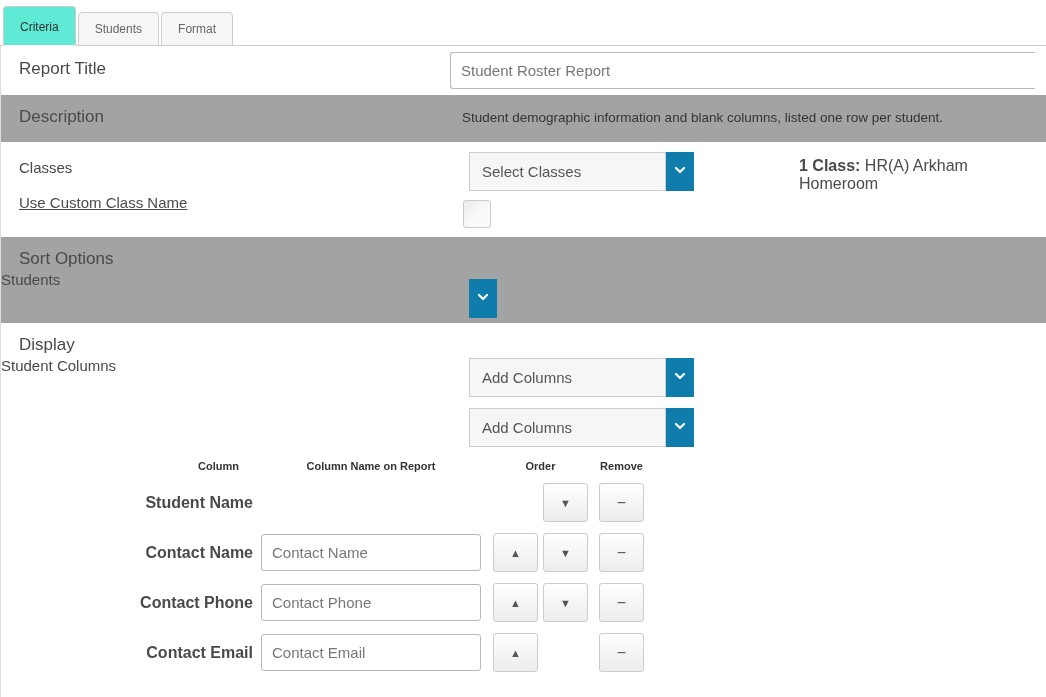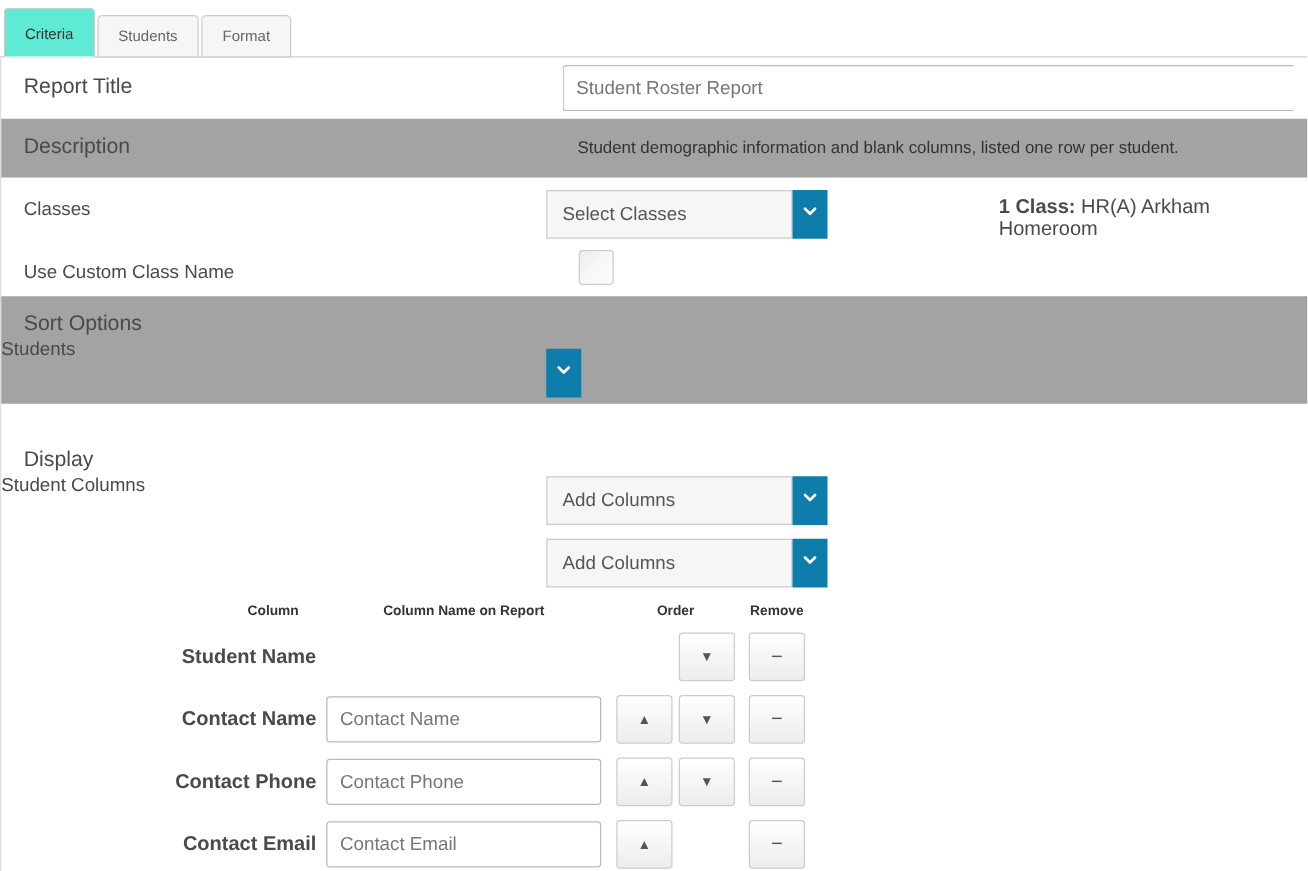--- a/index.html
+++ b/index.html
@@ -30,34 +30,34 @@
     border-radius: 3px 0 0 3px; border-right: none; padding: 0 10px; font-size: 15px;
     color: #777; font-family: "Liberation Sans", sans-serif; background: #fff; outline: none; }
 
   .row-description { height: 47px; }
   .row-description .lbl { top: 12px; }
   .description-text { position: absolute; left: 461px; top: 15px; font-size: 13.5px; color: #333; }
 
   .row-classes { height: 50px; }
   .row-classes .lbl { top: 17px; }
   .row-custom { height: 45px; }
-  .row-custom .lbl { top: 17px; }
+  .row-custom .lbl { top: 2px; text-decoration: underline; }
 
   .band-sort { height: 86px; padding-top: 12px; }
   .band-sort .heading { margin-left: 18px; height: 22px; }
   .row-sort-students { position: relative; height: 52px; }
   .row-sort-students .lbl { top: 16px; }
 
   .section-display { padding-top: 12px; }
-  .section-display .heading { margin-left: 18px; height: 22px; margin-top: 23px; }
+  .section-display .heading { margin-left: 18px; height: 22px; }
   .row-dd { position: relative; height: 50px; }
   .row-dd .lbl { top: 10px; }
 
   
-  .dropdown { position: absolute; left: 436px; display: flex; width: 225px; height: 39px; cursor: pointer; }
+  .dropdown { position: absolute; left: 468px; display: flex; width: 225px; height: 39px; cursor: pointer; }
   .dd-value { flex: 1; border: 1px solid #ccc; background: #f6f6f6; display: flex;
     align-items: center; padding-left: 12px; font-size: 15px; color: #555; }
   .dd-btn { width: 28px; background: #0e7dab; display: flex; align-items: center; justify-content: center; }
 
   .class-summary { position: absolute; left: 798px; top: 15px; font-size: 16px; color: #4a4a4a; }
   .class-summary b { font-weight: bold; }
 
   .checkbox { position: absolute; left: 462px; top: 8px; width: 28px; height: 28px;
     border: 1px solid #ccc; border-radius: 3px;
     background: linear-gradient(135deg, #ececec 0%, #fafafa 60%); cursor: pointer; }

